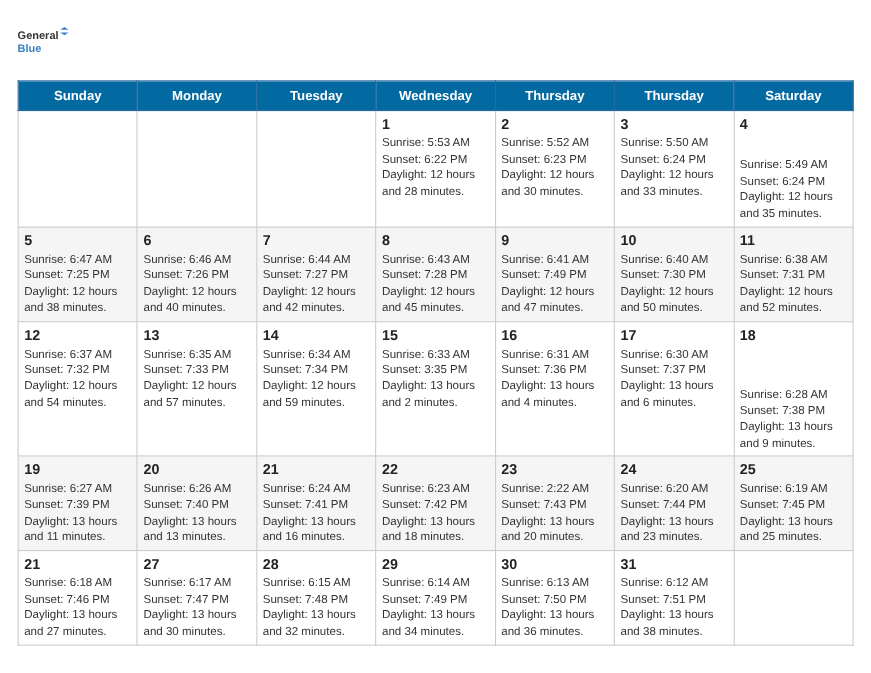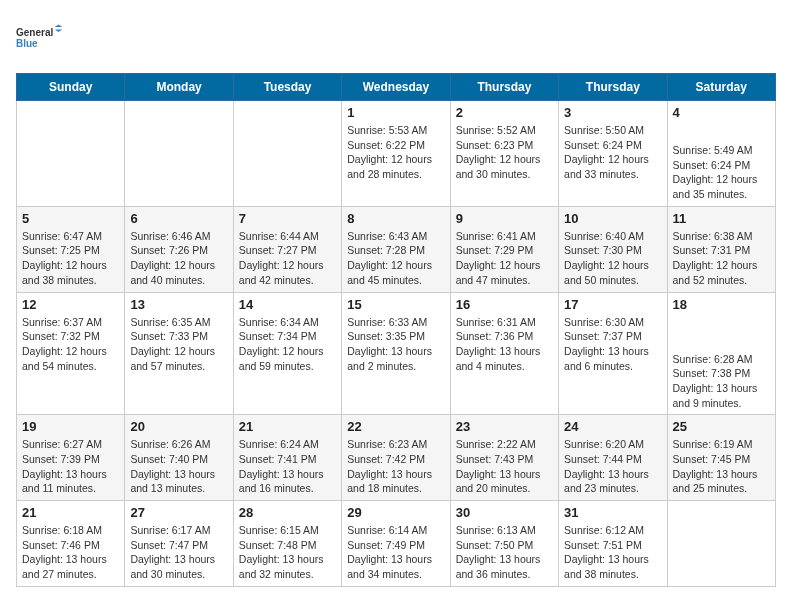--- a/index.html
+++ b/index.html
@@ -153,21 +153,21 @@
         </td>
         <td>
           <div class="day-number">8</div>
           <div class="day-info" style="white-space: pre-line;">Sunrise: 6:43 AM
 Sunset: 7:28 PM
 Daylight: 12 hours and 45 minutes.</div>
         </td>
         <td>
           <div class="day-number">9</div>
           <div class="day-info" style="white-space: pre-line;">Sunrise: 6:41 AM
-Sunset: 7:29 PM
+Sunset: 7:49 PM
 Daylight: 12 hours and 47 minutes.</div>
         </td>
         <td>
           <div class="day-number">10</div>
           <div class="day-info" style="white-space: pre-line;">Sunrise: 6:40 AM
 Sunset: 7:30 PM
 Daylight: 12 hours and 50 minutes.</div>
         </td>
         <td>
           <div class="day-number">11</div>

